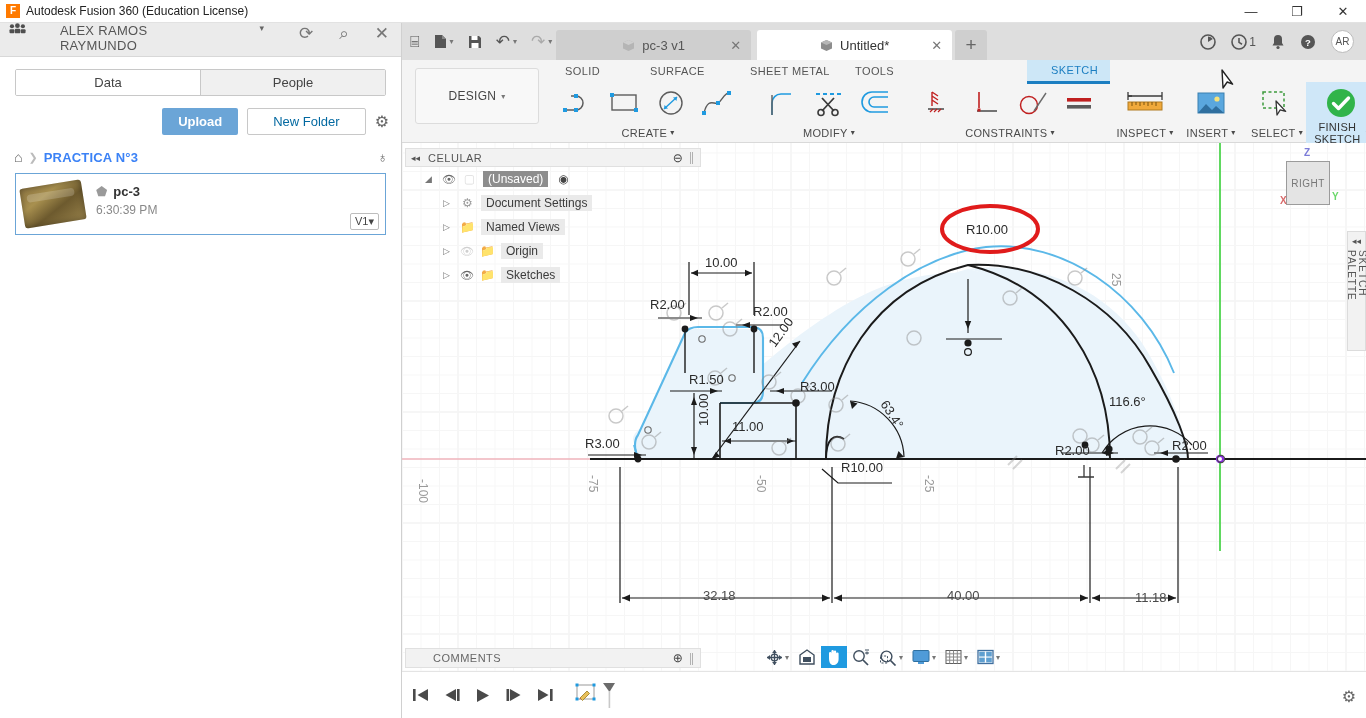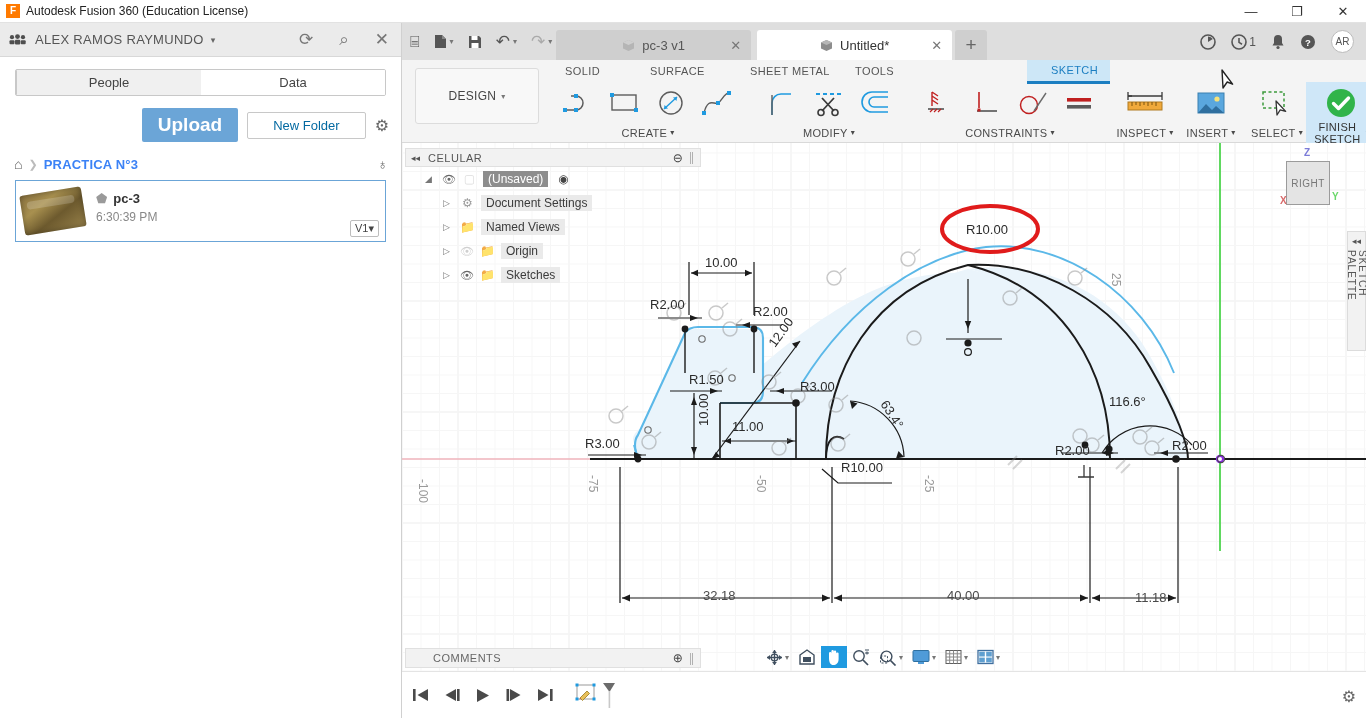--- a/index.html
+++ b/index.html
@@ -25,38 +25,39 @@
   .win-btn {
     width:46px; height:23px; display:flex; align-items:center; justify-content:center;
     font-size:13px; color:#333;
   }
   
   #left-panel {
     position:absolute; left:0; top:23px; width:402px; height:695px;
     background:#fff; border-right:1px solid #d0d0d0;
   }
   #user-bar {
-    height:34px; background:#ebebeb; display:flex; align-items:center;
+    height:34px; background:#ebebeb; display:flex; align-items:flex-start;
     border-bottom:1px solid #d8d8d8;
+    gap:25px;
   }
   #user-bar .grp-icon { margin-left:9px; margin-right:9px; }
   #user-name { font-size:13px; color:#555; letter-spacing:.3px; }
   #user-caret { margin-left:7px; font-size:9px; color:#666; }
   .ub-act { margin-left:10px; color:#777; display:flex; align-items:center; }
   #ub-right { margin-left:auto; display:flex; align-items:center; padding-right:12px; gap:16px;}
   #tabs-dp { padding:12px 15px 0 15px; }
   #tabs-row { display:flex; border:1px solid #c8c8c8; border-radius:2px; overflow:hidden; height:27px;}
   .dp-tab {
     flex:1; display:flex; align-items:center; justify-content:center;
     font-size:13px; color:#444; background:#fff; cursor:default;
   }
   .dp-tab.inactive { background:#f0f0f0; border-left:1px solid #c8c8c8;}
   #actions-row { display:flex; align-items:center; justify-content:flex-end; gap:9px; padding:12px 12px 0 15px;}
   #upload-btn {
-    background:#6ba5d7; color:#fff; font-size:19px; font-weight:bold;
+    background:#6ba5d7; color:#fff; font-size:13px; font-weight:bold;
     border:none; padding:6px 16px; border-radius:2px; cursor:pointer;
   }
   #newfolder-btn {
     background:#fff; color:#0369a1; font-size:13px; border:1px solid #c8c8c8;
     padding:5px 25px; border-radius:2px; cursor:pointer;
   }
   #dp-gear { color:#666; font-size:16px; }
   #breadcrumb { display:flex; align-items:center; padding:14px 13px 8px 14px; }
   #bc-home { color:#5d5d5d; font-size:14px; }
   #bc-sep { color:#bbb; margin:0 6px; font-size:11px;}
@@ -254,22 +255,22 @@
     <div id="user-caret">▾</div>
     <div id="ub-right">
       <div class="ub-act" style="font-size:17px">⟳</div>
       <div class="ub-act" style="font-size:17px">⌕</div>
       <div class="ub-act" style="font-size:17px">✕</div>
     </div>
   </div>
 
   <div id="tabs-dp">
     <div id="tabs-row">
+      <div class="dp-tab">Data</div>
       <div class="dp-tab inactive">People</div>
-      <div class="dp-tab">Data</div>
     </div>
   </div>
 
   <div id="actions-row">
     <button id="upload-btn">Upload</button>
     <button id="newfolder-btn">New Folder</button>
     <div id="dp-gear">⚙</div>
   </div>
 
   <div id="breadcrumb">

